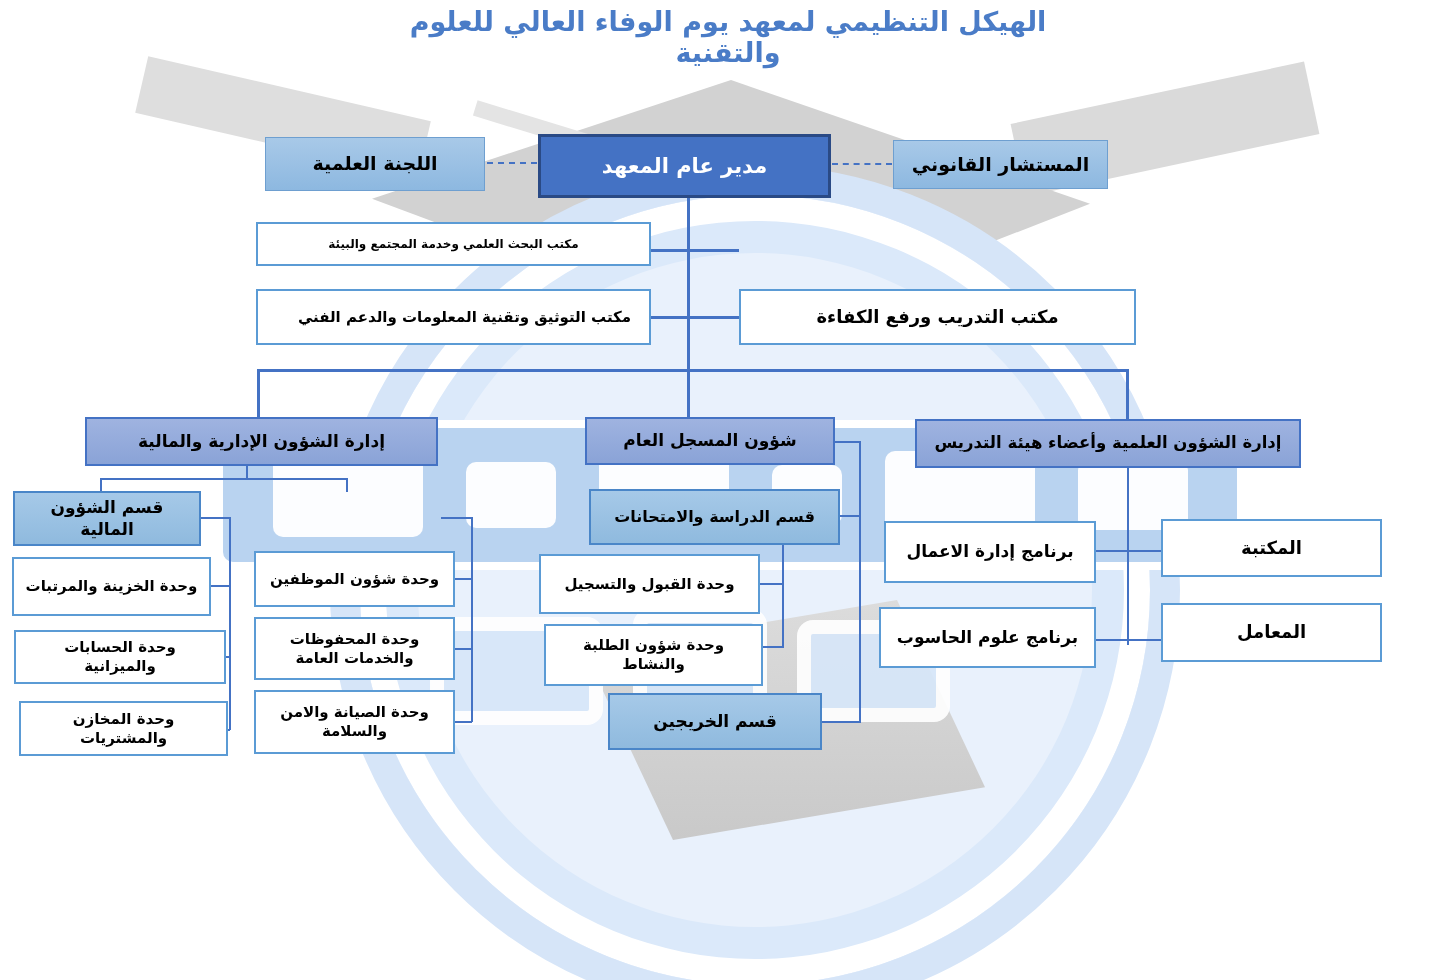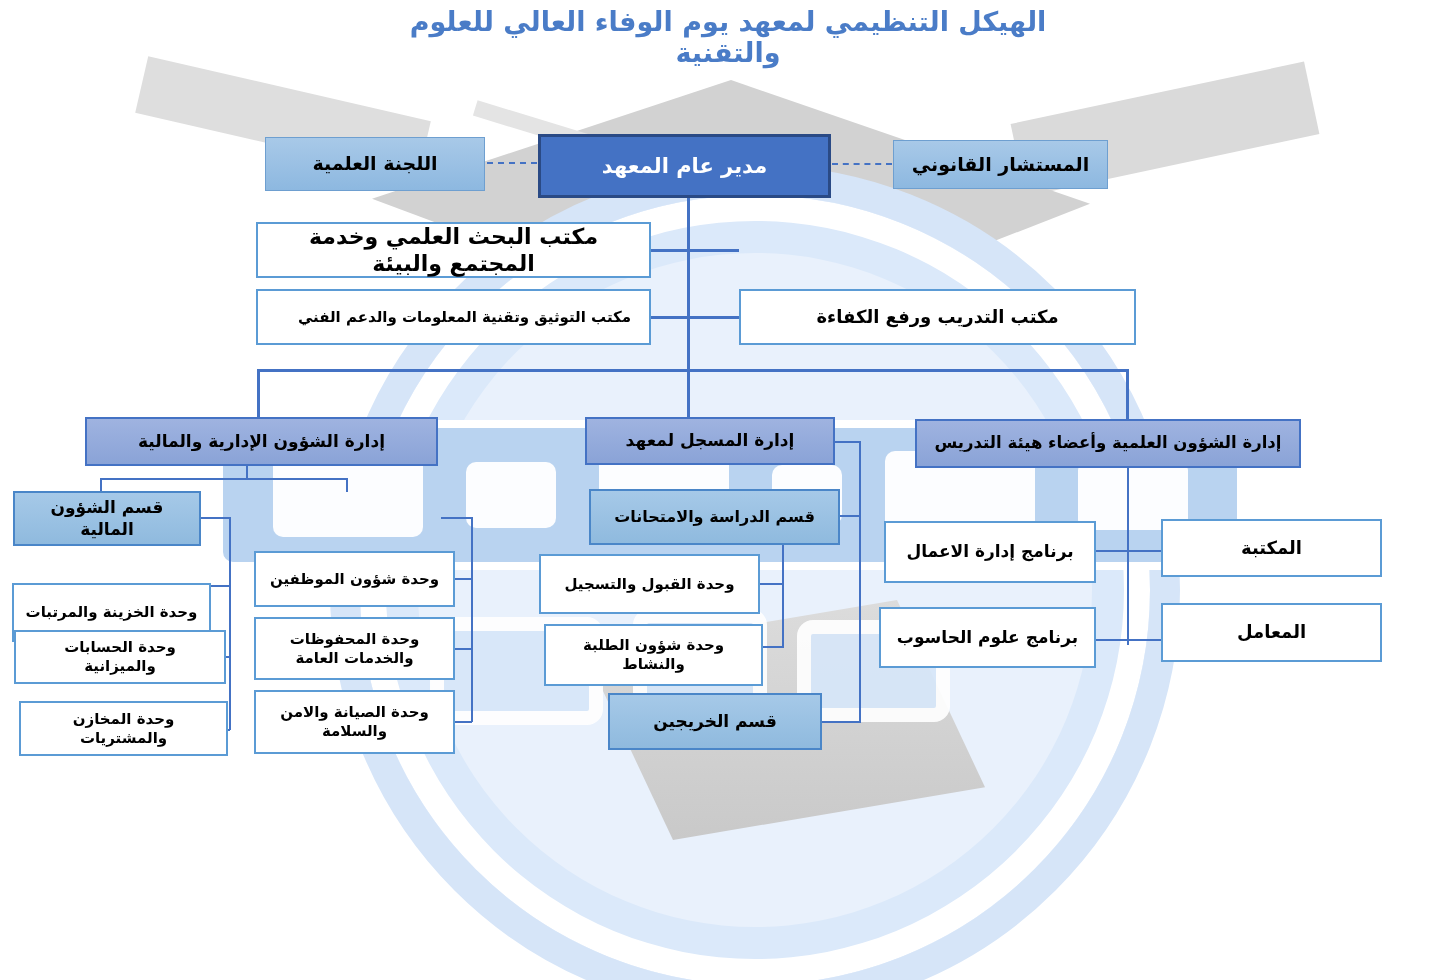--- a/index.html
+++ b/index.html
@@ -138,31 +138,31 @@
   <div class="ln" style="left:822px;top:721px;width:38px;height:2px;"></div>
 
   <div class="ln" style="left:1127px;top:468px;width:2px;height:177px;"></div>
   <div class="ln" style="left:1096px;top:550px;width:65px;height:2px;"></div>
   <div class="ln" style="left:1096px;top:639px;width:65px;height:2px;"></div>
 
   <div class="box b-light" style="left:265px;top:137px;width:220px;height:54px;">اللجنة العلمية</div>
   <div class="box b-light" style="left:893px;top:140px;width:215px;height:49px;">المستشار القانوني</div>
   <div class="box b-dark" style="left:538px;top:134px;width:293px;height:64px;">مدير عام المعهد</div>
 
-  <div class="box b-white" style="left:256px;top:222px;width:395px;height:56px;font-size:22px;">مكتب البحث العلمي وخدمة المجتمع والبيئة</div>
+  <div class="box b-white" style="left:256px;top:222px;width:395px;height:44px;font-size:12px;">مكتب البحث العلمي وخدمة المجتمع والبيئة</div>
   <div class="box b-white small" style="left:256px;top:289px;width:395px;height:56px;font-weight:600;padding-left:32px;">مكتب التوثيق وتقنية المعلومات والدعم الفني</div>
   <div class="box b-white" style="left:739px;top:289px;width:397px;height:56px;font-size:18px;">مكتب التدريب ورفع الكفاءة</div>
 
   <div class="box b-dept" style="left:85px;top:417px;width:353px;height:49px;">إدارة الشؤون الإدارية والمالية</div>
-  <div class="box b-dept" style="left:585px;top:417px;width:250px;height:48px;">إدارة المسجل لمعهد</div>
+  <div class="box b-dept" style="left:585px;top:417px;width:250px;height:48px;">شؤون المسجل العام</div>
   <div class="box b-dept" style="left:915px;top:419px;width:386px;height:49px;font-size:16.5px;">إدارة الشؤون العلمية وأعضاء هيئة التدريس</div>
 
   <div class="box b-sub" style="left:13px;top:491px;width:188px;height:55px;">قسم الشؤون المالية</div>
 
-  <div class="box b-white small" style="left:12px;top:557px;width:199px;height:59px;margin-top:26px;">وحدة الخزينة والمرتبات</div>
+  <div class="box b-white small" style="left:12px;top:557px;width:199px;height:59px;">وحدة الخزينة والمرتبات</div>
   <div class="box b-white small" style="left:14px;top:630px;width:212px;height:54px;">وحدة الحسابات والميزانية</div>
   <div class="box b-white small" style="left:19px;top:701px;width:209px;height:55px;">وحدة المخازن والمشتريات</div>
 
   <div class="box b-white small" style="left:254px;top:551px;width:201px;height:56px;">وحدة شؤون الموظفين</div>
   <div class="box b-white small" style="left:254px;top:617px;width:201px;height:63px;padding:2px 16px;">وحدة المحفوظات والخدمات العامة</div>
   <div class="box b-white small" style="left:254px;top:690px;width:201px;height:64px;">وحدة الصيانة والامن والسلامة</div>
 
   <div class="box b-sub" style="left:589px;top:489px;width:251px;height:56px;font-size:16px;">قسم الدراسة والامتحانات</div>
   <div class="box b-white small" style="left:539px;top:554px;width:221px;height:60px;">وحدة القبول والتسجيل</div>
   <div class="box b-white small" style="left:544px;top:624px;width:219px;height:62px;">وحدة شؤون الطلبة والنشاط</div>

